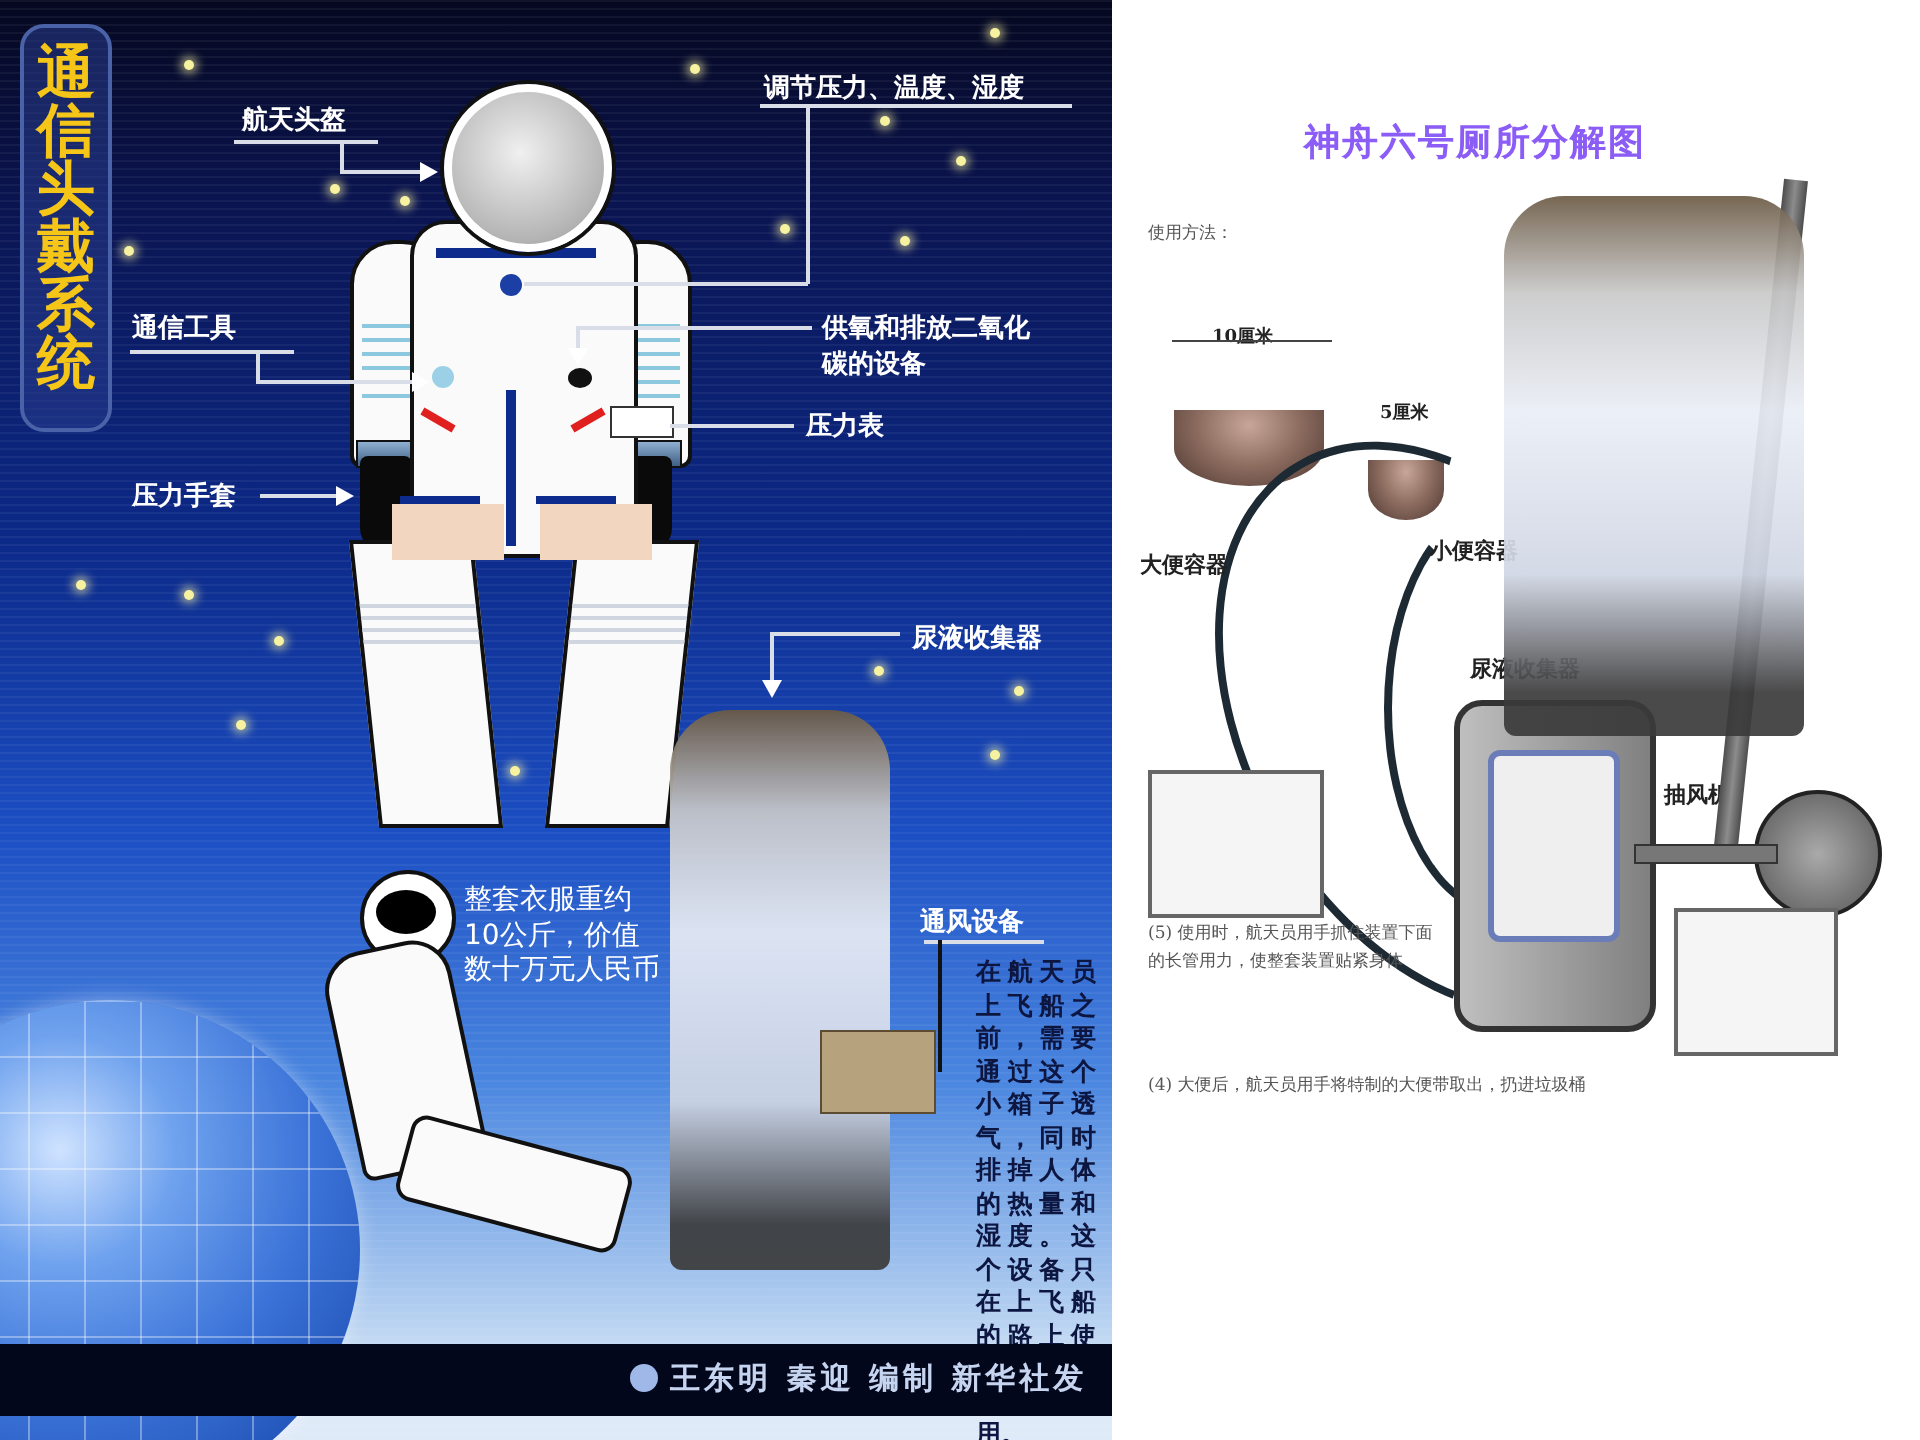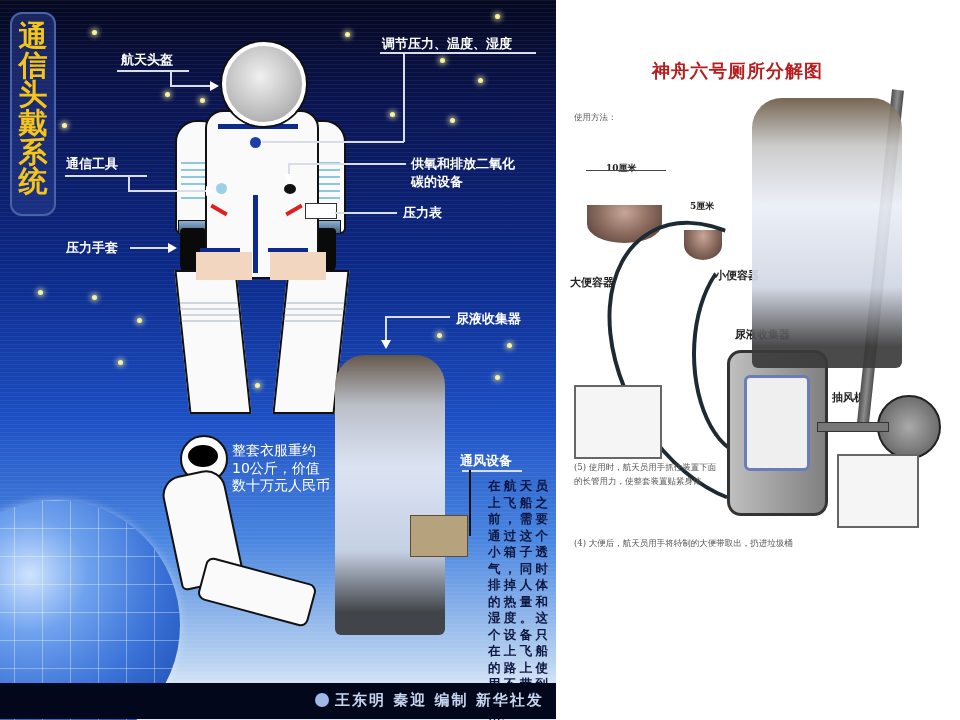--- a/index.html
+++ b/index.html
@@ -29,28 +29,28 @@
   .bluebar{position:absolute;background:#0d2b8c;}
   .redbar{position:absolute;background:#e01f1f;height:4px;width:18px;}
   .globe{position:absolute;left:-70px;top:500px;width:250px;height:250px;border-radius:50%;
     background:radial-gradient(circle at 40% 30%,#cfe3ff 0%,#6fa2ee 25%,#3b73d8 55%,#1e4fb3 85%);
     box-shadow:0 0 10px rgba(255,255,255,.4);}
   .globe-grid{position:absolute;inset:0;border-radius:50%;background:
     repeating-linear-gradient(90deg,rgba(255,255,255,.35) 0 1px,transparent 1px 28px),
     repeating-linear-gradient(180deg,rgba(255,255,255,.35) 0 1px,transparent 1px 28px);}
   .photo{position:absolute;background:linear-gradient(180deg,#6b5a44 0%,#c9c9c9 18%,#eaeef6 40%,#d0d6e4 70%,#3a3a3a 92%);border-radius:30px 30px 6px 6px;opacity:.92;}
   .box{position:absolute;left:410px;top:515px;width:56px;height:40px;background:#b7a27e;border:1px solid #5e4c32;}
-  .footer{position:absolute;left:0;bottom:1px;width:612px;height:36px;background:#02071c;}
+  .footer{position:absolute;left:0;bottom:12px;width:612px;height:36px;background:#02071c;}
   .footer .txt{position:absolute;left:335px;top:8px;color:#c6d4f0;font-size:15px;font-weight:bold;letter-spacing:2px;}
   .footer .logo{position:absolute;left:315px;top:10px;width:14px;height:14px;border-radius:50%;background:#9fb8e8;}
   .vent-desc{position:absolute;left:488px;top:478px;width:60px;color:#0d1640;font-size:12.5px;font-weight:bold;line-height:16.5px;text-align:justify;}
   .weight-desc{position:absolute;left:232px;top:442px;width:100px;color:#fff;font-size:14px;font-weight:normal;line-height:17.5px;}
   
   .right{position:absolute;left:562px;top:50px;width:380px;height:510px;background:#fff;}
-  .r-title{position:absolute;left:90px;top:9px;color:#b91c1c;font-size:18px;font-weight:bold;letter-spacing:1px;}
+  .r-title{position:absolute;left:90px;top:9px;color:#8b5cf6;font-size:18px;font-weight:bold;letter-spacing:1px;}
   .r-text{position:absolute;color:#555;font-size:8.5px;line-height:14px;font-family:"DejaVu Serif",serif;}
   .r-lbl{position:absolute;color:#222;font-size:11px;font-weight:bold;font-family:"DejaVu Serif",serif;white-space:nowrap;}
   .bowl{position:absolute;background:radial-gradient(ellipse at 50% 20%,#c8a69a 0%,#8b6a5e 50%,#4a3630 100%);border-radius:0 0 50% 50%;}
   .tube{position:absolute;border:4px solid #1d2a33;border-radius:50%;}
   .collector{position:absolute;left:165px;top:300px;width:95px;height:160px;background:linear-gradient(90deg,#bfbfbf,#808080);border:3px solid #333;border-radius:14px;}
   .collector .inner{position:absolute;left:14px;top:22px;width:60px;height:90px;background:#efefef;border:3px solid #6b7db8;border-radius:6px;}
   .pole{position:absolute;left:330px;top:40px;width:12px;height:340px;background:linear-gradient(90deg,#4d4d4d,#8c8c8c,#4d4d4d);transform:rotate(6deg);transform-origin:top;}
   .fan{position:absolute;left:315px;top:345px;width:60px;height:60px;background:radial-gradient(circle,#aaa,#555);border-radius:50%;border:2px solid #222;}
   .hand-box{position:absolute;border:2px solid #666;background:#f5f5f5;}
   .r-person{position:absolute;left:190px;top:48px;width:150px;height:270px;}

